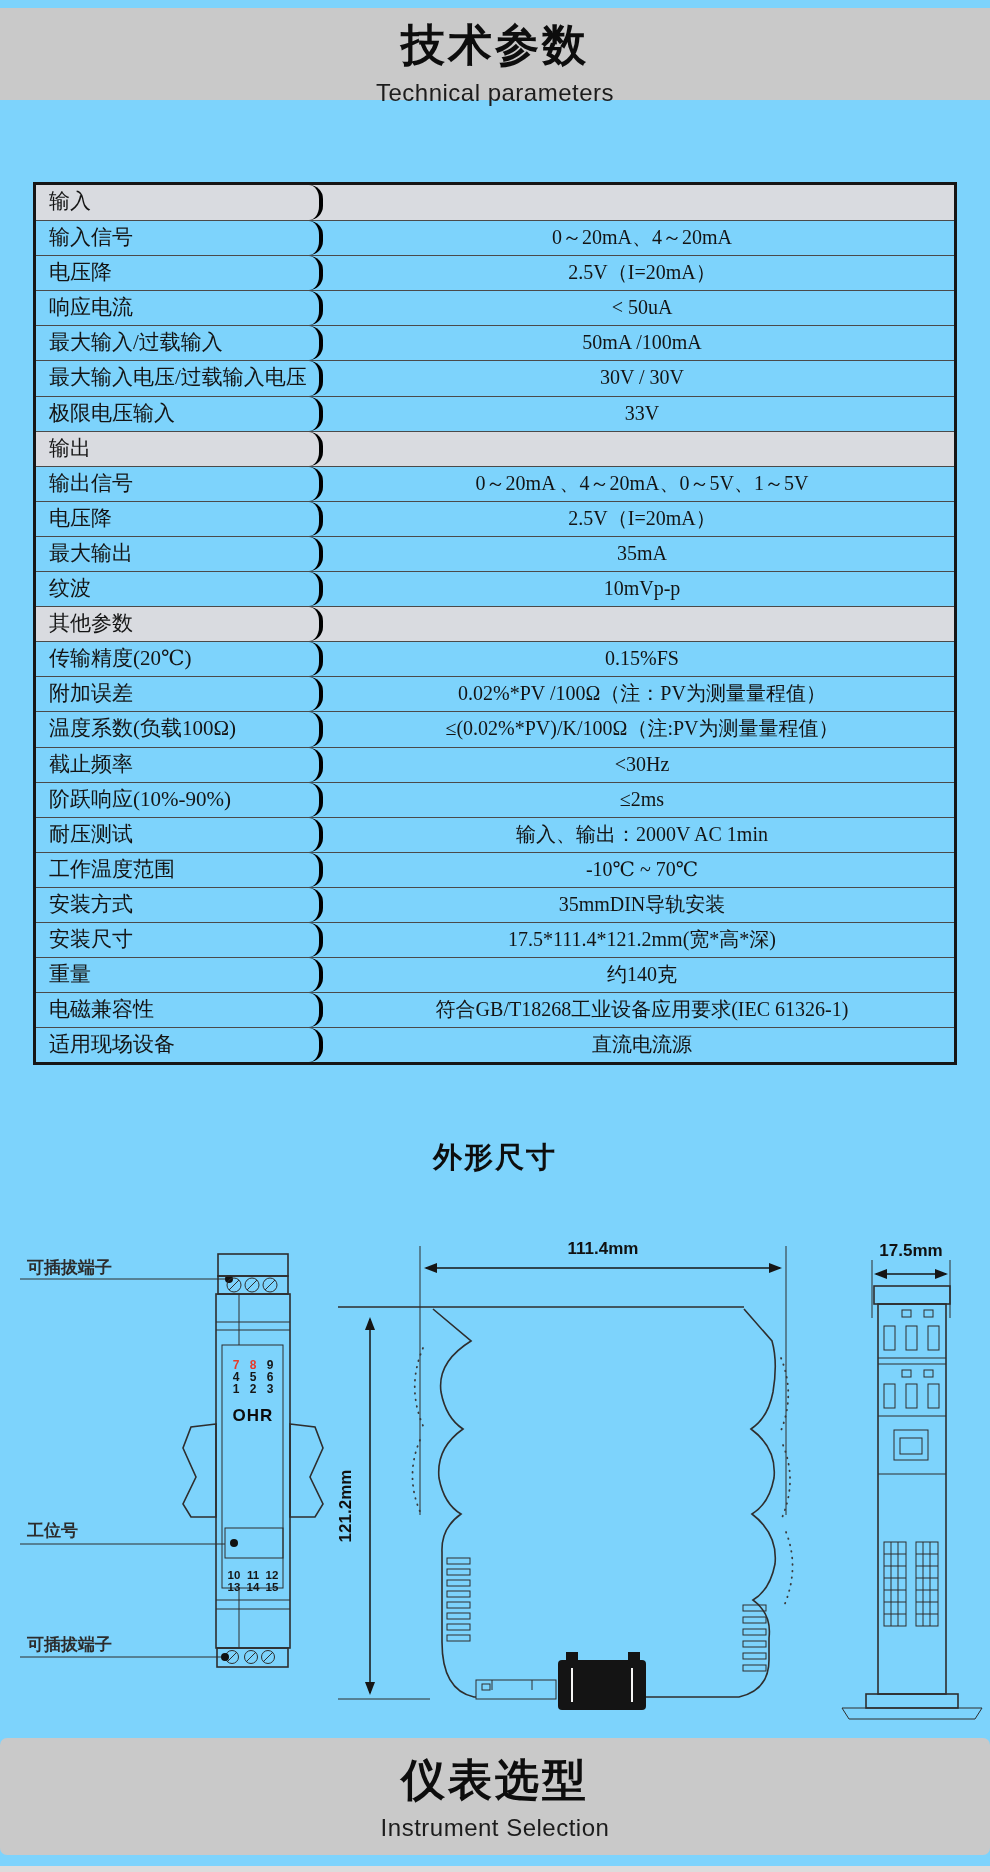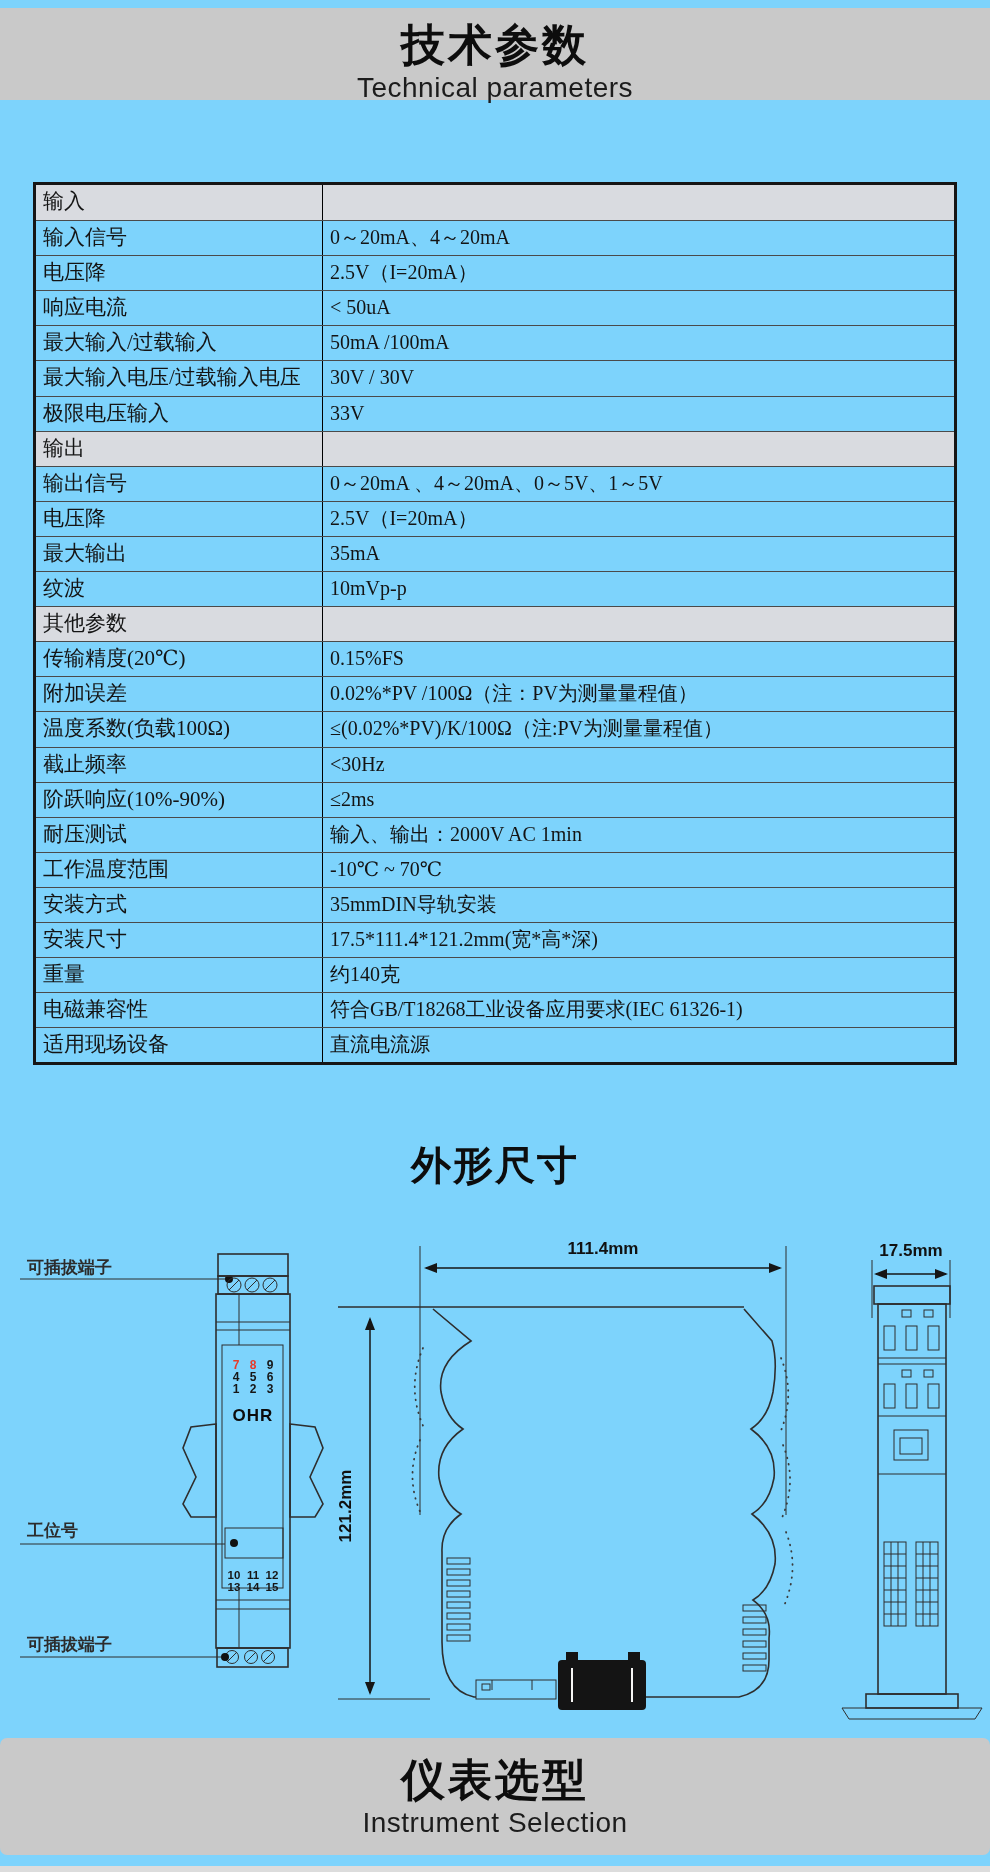--- a/index.html
+++ b/index.html
@@ -3,33 +3,33 @@
 <meta charset="utf-8">
 <style>
   html,body{margin:0;padding:0;background:#f6f6f4;}
   .page{position:relative;width:990px;height:1872px;background:#7dd3fc;overflow:hidden;
         font-family:"Liberation Sans",sans-serif;color:#141414;}
   
   .band{position:absolute;left:0;width:100%;background:#c9c9c9;text-align:center;}
   .band-top{top:8px;height:92px;}
   .band-bottom{top:1738px;height:117px;border-radius:7px;}
   .band-title{font-size:44px;font-weight:bold;letter-spacing:3px;line-height:1;padding-top:15px;color:#0d0d0d;}
-  .band-sub{font-size:28px;color:#1c1c1c;margin-top:5px;letter-spacing:0.5px;}
+  .band-sub{font-size:24px;color:#1c1c1c;margin-top:12px;letter-spacing:0.5px;}
   .bottom-strip{position:absolute;left:0;top:1866px;width:100%;height:6px;background:#dcdcdc;}
   
   .spec-table{position:absolute;left:33px;top:182px;width:918px;border:3px solid #161616;}
   .trow{display:flex;height:35.1px;border-top:1px solid #4a4a4a;box-sizing:border-box;background:transparent;}
   .trow:first-child{border-top:none;}
   .trow.section{background:#d9dbe0;}
-  .tlabel{flex:0 0 287px;width:287px;border-right:1px solid #000000;box-sizing:border-box;
-          padding-left:7px;font:21px/33px "Liberation Serif","DejaVu Serif",serif;white-space:nowrap;overflow:hidden;}
-  .tvalue{flex:1;padding-left:7px;font:20px/33px "Liberation Serif","DejaVu Serif",serif;white-space:nowrap;overflow:hidden;}
+  .tlabel{flex:0 0 287px;width:287px;border-right:4px solid #000000;box-sizing:border-box;
+          padding-left:13px;font:21px/33px "Liberation Serif","DejaVu Serif",serif;white-space:nowrap;overflow:hidden;border-radius:14px;}
+  .tvalue{flex:1;padding-left:7px;font:20px/33px "Liberation Serif","DejaVu Serif",serif;white-space:nowrap;overflow:hidden;text-align:center;}
   
   .dim-title{position:absolute;top:1138px;left:0;width:100%;text-align:center;
-             font-size:40px;font-weight:bold;letter-spacing:2px;color:#0d0d0d;}
+             font-size:29px;font-weight:bold;letter-spacing:2px;color:#0d0d0d;}
   
   .drawing{position:absolute;left:0;top:1190px;}
   .outline{fill:none;stroke:#2e2e2e;stroke-width:1.6;}
   .thin{fill:none;stroke:#2e2e2e;stroke-width:1;}
   .dim{fill:none;stroke:#161616;stroke-width:1.5;}
   .dotted{fill:none;stroke:#3a3a3a;stroke-width:1.8;stroke-dasharray:0.6 6;stroke-linecap:round;}
   .dim-text{font:bold 17px "Liberation Sans",sans-serif;fill:#111;}
   .lead-label{font:bold 17px "Liberation Sans",sans-serif;fill:#2c2c2c;}
   .digit{font:bold 12px "Liberation Sans",sans-serif;fill:#161616;text-anchor:middle;}
   .digit.red{fill:#e83a28;}

